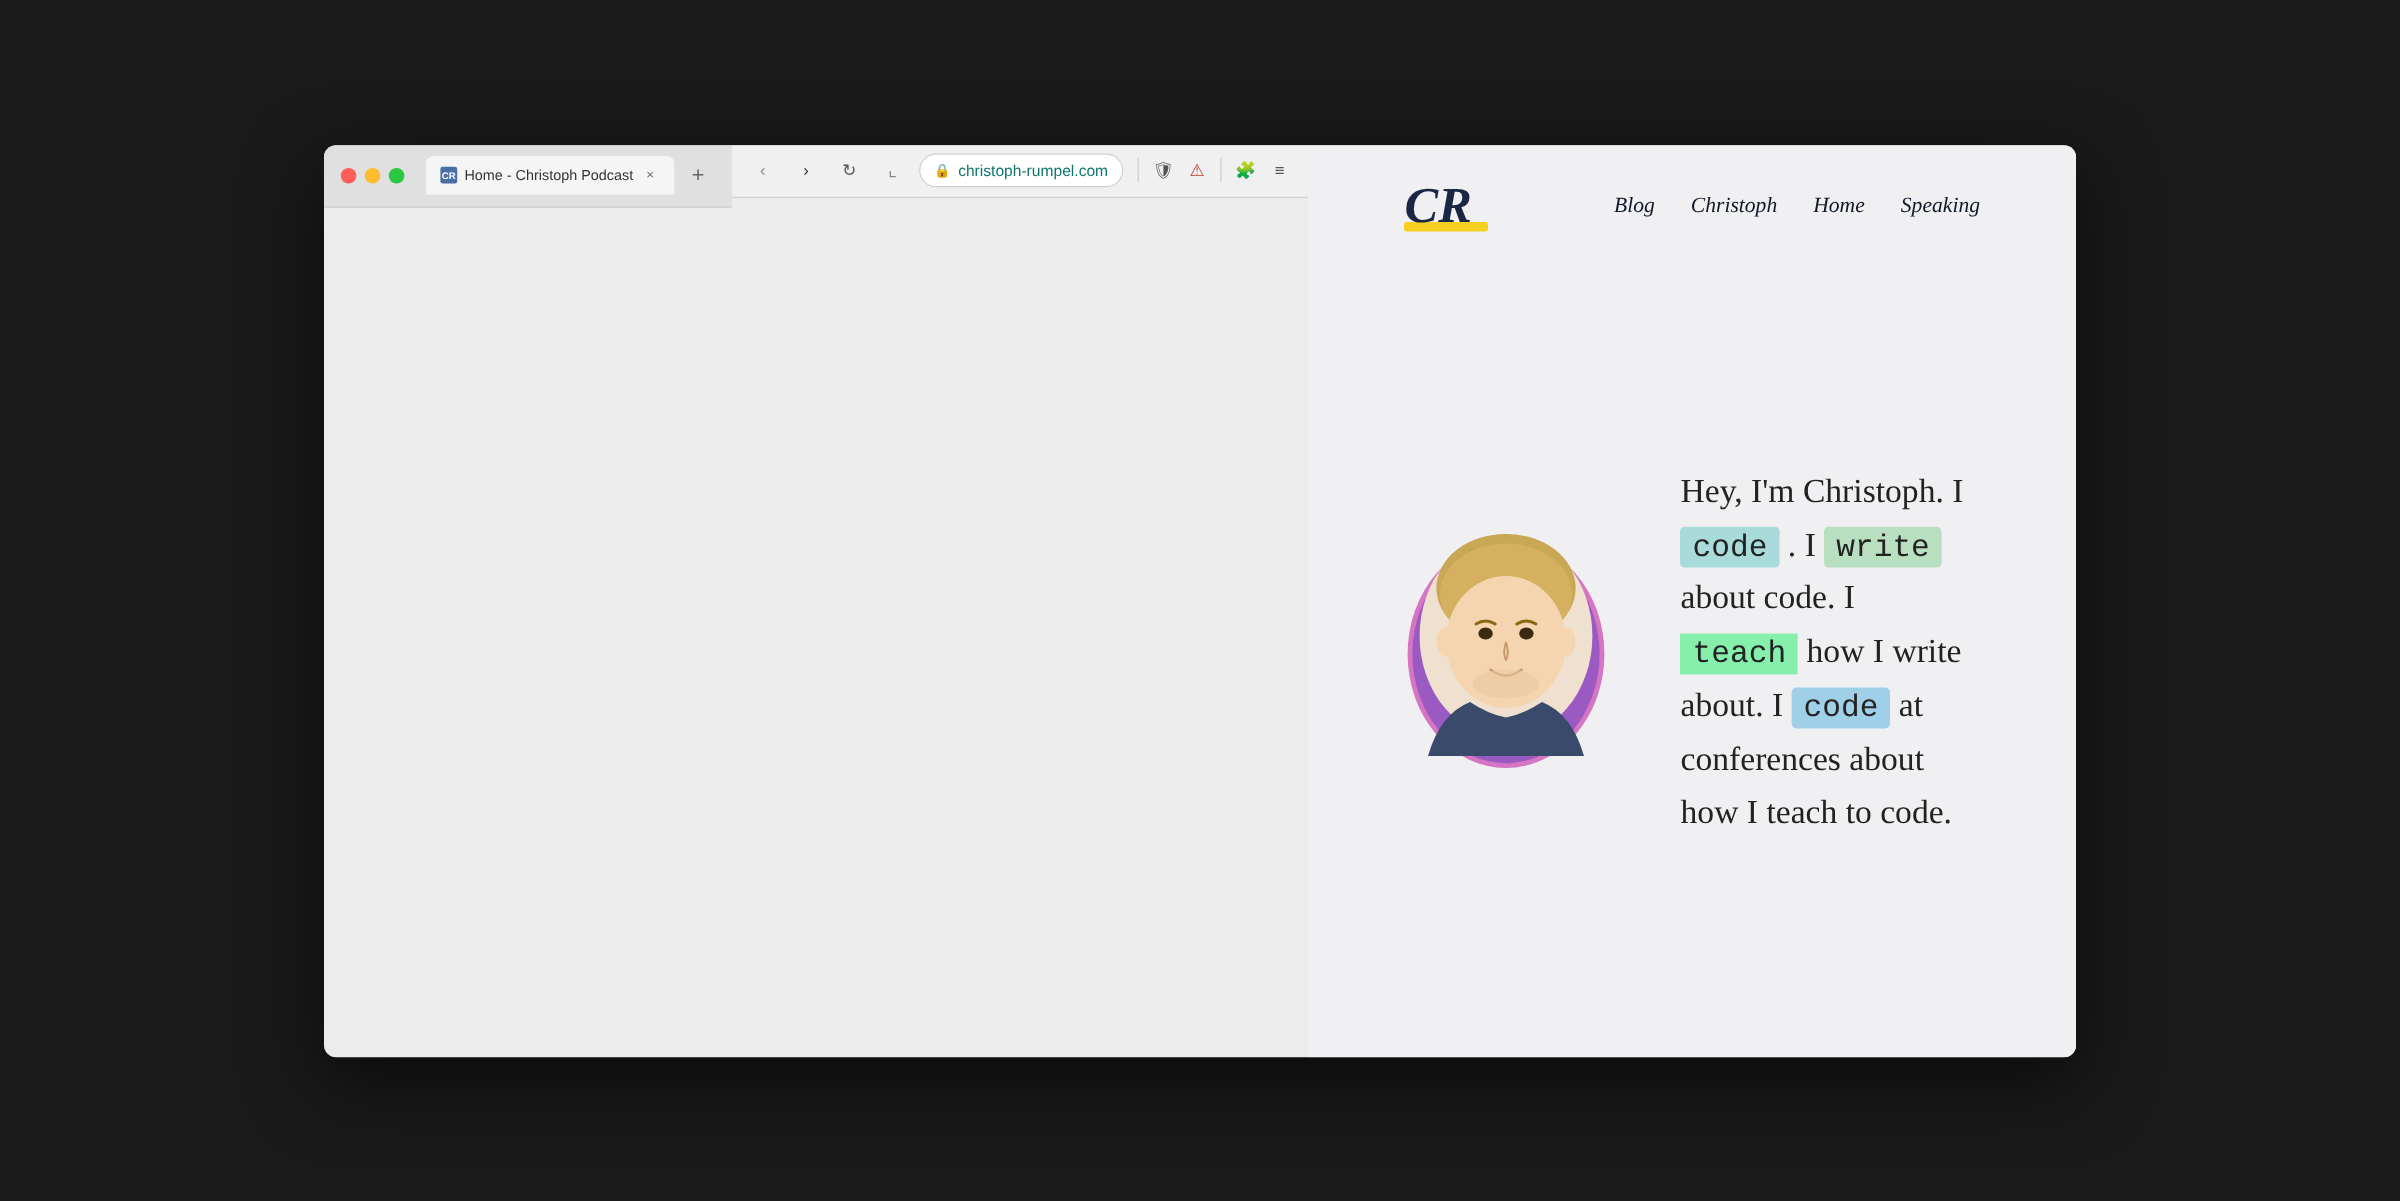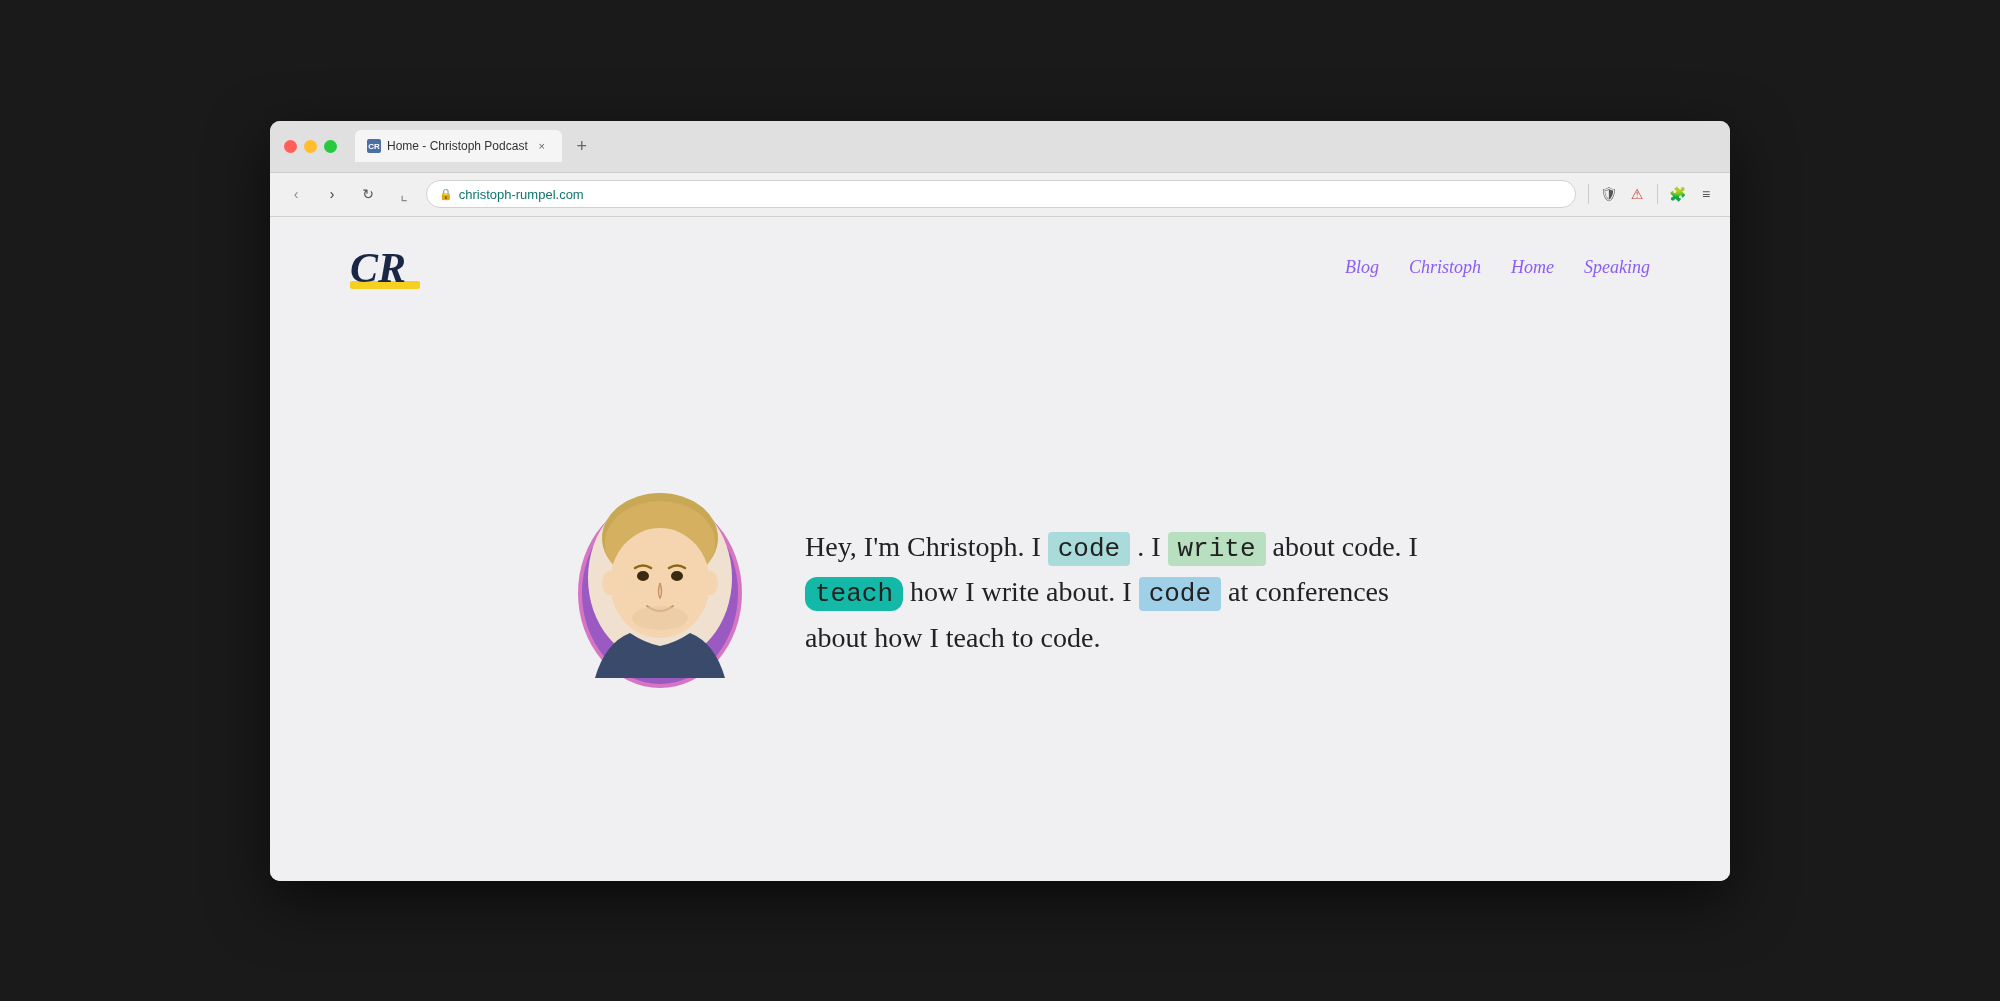--- a/index.html
+++ b/index.html
@@ -15,21 +15,21 @@
 
     
     .browser-window {
       width: 1460px;
       height: 760px;
       background: #ececec;
       border-radius: 10px;
       box-shadow: 0 20px 60px rgba(0,0,0,0.6);
       overflow: hidden;
       display: flex;
-      flex-direction: column;
+      flex-direction: row;
     }
 
     
     .titlebar {
       background: #e0e0e0;
       height: 52px;
       display: flex;
       align-items: center;
       padding: 0 14px;
       gap: 10px;
@@ -274,21 +274,21 @@
     }
 
     .site-nav {
       display: flex;
       gap: 30px;
       align-items: center;
     }
 
     .nav-link {
       font-size: 18px;
-      color: #8b5cf6;
+      color: #0f172a;
       text-decoration: none;
       font-style: italic;
       font-family: Georgia, serif;
       cursor: pointer;
     }
 
     
     .hero-section {
       display: flex;
       align-items: center;
@@ -330,22 +330,22 @@
 
     .bio-text .highlight-write {
       background: #b8dfc0;
       border-radius: 4px;
       padding: 2px 10px;
       font-family: 'Courier New', monospace;
       font-size: 26px;
     }
 
     .bio-text .highlight-teach {
-      background: #14b8a6;
-      border-radius: 12px;
+      background: #86efac;
+      border-radius: 0;
       padding: 2px 10px;
       font-family: 'Courier New', monospace;
       font-size: 26px;
     }
 
     .bio-text .highlight-talk {
       background: #a0cfe8;
       border-radius: 4px;
       padding: 2px 10px;
       font-family: 'Courier New', monospace;

